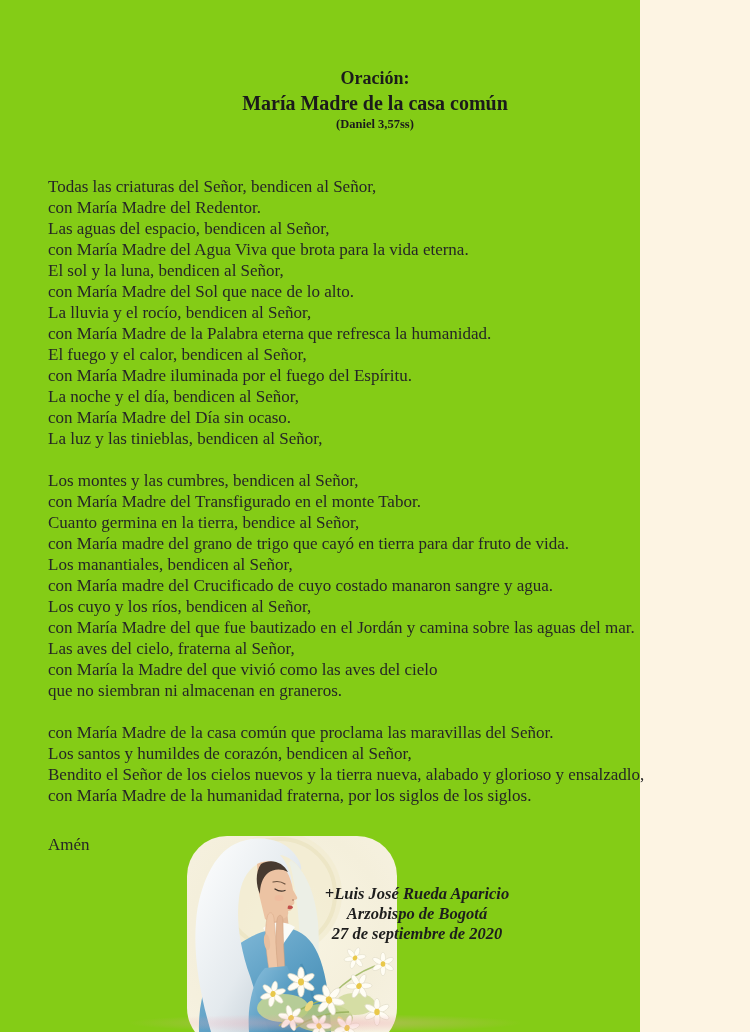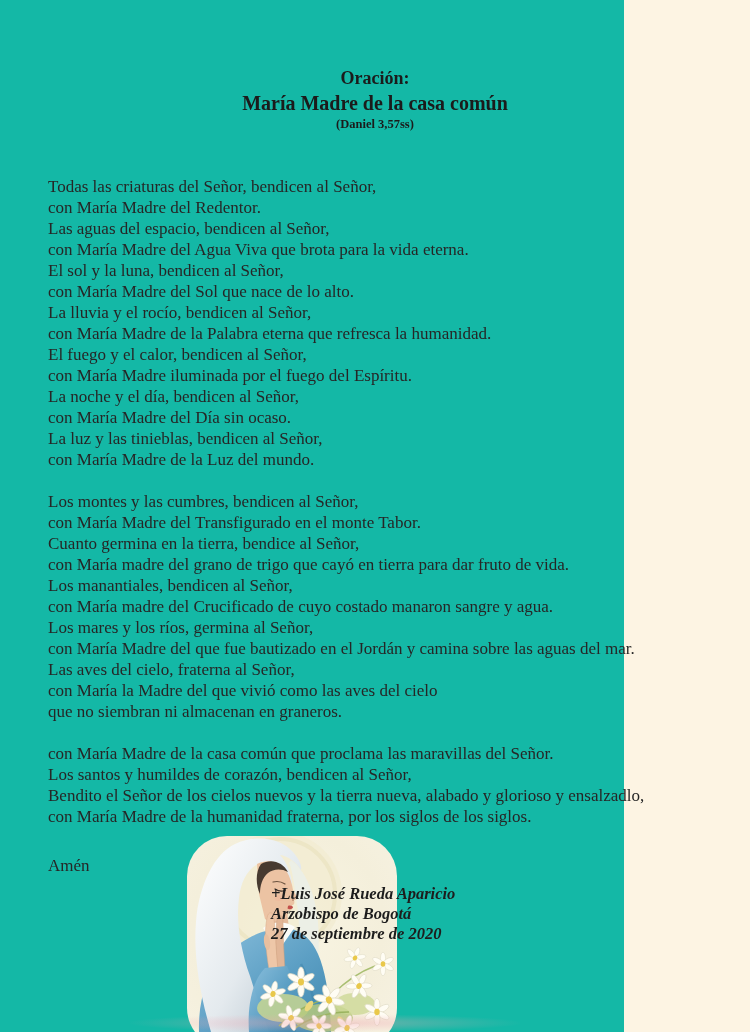--- a/index.html
+++ b/index.html
@@ -3,21 +3,21 @@
 <meta charset="utf-8">
 <style>
   html,body{margin:0;padding:0;}
   body{
     width:750px;height:1032px;
     background:#fdf4e3;
     font-family:"Liberation Serif", serif;
     color:#232323;
     overflow:hidden;
   }
-  .page{position:relative;width:624px;height:1032px;background:#14b8a6;}
+  .page{position:relative;width:624px;height:1032px;background:#84cc16;padding-left:16px;}
 
   .title-block{
     position:absolute;top:66px;left:0;width:750px;
     text-align:center;font-weight:bold;color:#1b1b1b;
   }
   .t1{font-size:18px;line-height:24px;}
   .t2{font-size:20px;line-height:26px;}
   .t3{font-size:12.5px;line-height:17px;text-align:center;}
 
   .poem{
@@ -34,21 +34,21 @@
   .mary svg{display:block;width:100%;height:100%;}
 
   .bottom-tint{
     position:absolute;left:130px;top:1014px;width:390px;height:18px;
     background:radial-gradient(ellipse at center, rgba(238,168,178,0.45), rgba(238,168,178,0) 72%);
     pointer-events:none;
   }
 
   .signature{
     position:absolute;top:884px;right:93px;width:260px;
-    text-align:left;font-weight:bold;font-style:italic;
+    text-align:center;font-weight:bold;font-style:italic;
     font-size:16.5px;line-height:20px;color:#1d1d1d;
   }
 </style>
 </head>
 <body>
 
 <div class="page">
 
   <header class="title-block">
     <div class="t1">Oración:</div>
@@ -64,30 +64,29 @@
       <div class="line">con María Madre del Agua Viva que brota para la vida eterna.</div>
       <div class="line">El sol y la luna, bendicen al Señor,</div>
       <div class="line">con María Madre del Sol que nace de lo alto.</div>
       <div class="line">La lluvia y el rocío, bendicen al Señor,</div>
       <div class="line">con María Madre de la Palabra eterna que refresca la humanidad.</div>
       <div class="line">El fuego y el calor, bendicen al Señor,</div>
       <div class="line">con María Madre iluminada por el fuego del Espíritu.</div>
       <div class="line">La noche y el día, bendicen al Señor,</div>
       <div class="line">con María Madre del Día sin ocaso.</div>
       <div class="line">La luz y las tinieblas, bendicen al Señor,</div>
-      <div class="line">con María Madre de la Luz del mundo.</div>
     </div>
     <div class="stanza">
       <div class="line">Los montes y las cumbres, bendicen al Señor,</div>
       <div class="line">con María Madre del Transfigurado en el monte Tabor.</div>
       <div class="line">Cuanto germina en la tierra, bendice al Señor,</div>
       <div class="line">con María madre del grano de trigo que cayó en tierra para dar fruto de vida.</div>
       <div class="line">Los manantiales, bendicen al Señor,</div>
       <div class="line">con María madre del Crucificado de cuyo costado manaron sangre y agua.</div>
-      <div class="line">Los mares y los ríos, germina al Señor,</div>
+      <div class="line">Los cuyo y los ríos, bendicen al Señor,</div>
       <div class="line">con María Madre del que fue bautizado en el Jordán y camina sobre las aguas del mar.</div>
       <div class="line">Las aves del cielo, fraterna al Señor,</div>
       <div class="line">con María la Madre del que vivió como las aves del cielo</div>
       <div class="line">que no siembran ni almacenan en graneros.</div>
     </div>
     <div class="stanza">
       <div class="line">con María Madre de la casa común que proclama las maravillas del Señor.</div>
       <div class="line">Los santos y humildes de corazón, bendicen al Señor,</div>
       <div class="line">Bendito el Señor de los cielos nuevos y la tierra nueva, alabado y glorioso y ensalzadlo,</div>
       <div class="line">con María Madre de la humanidad fraterna, por los siglos de los siglos.</div>

